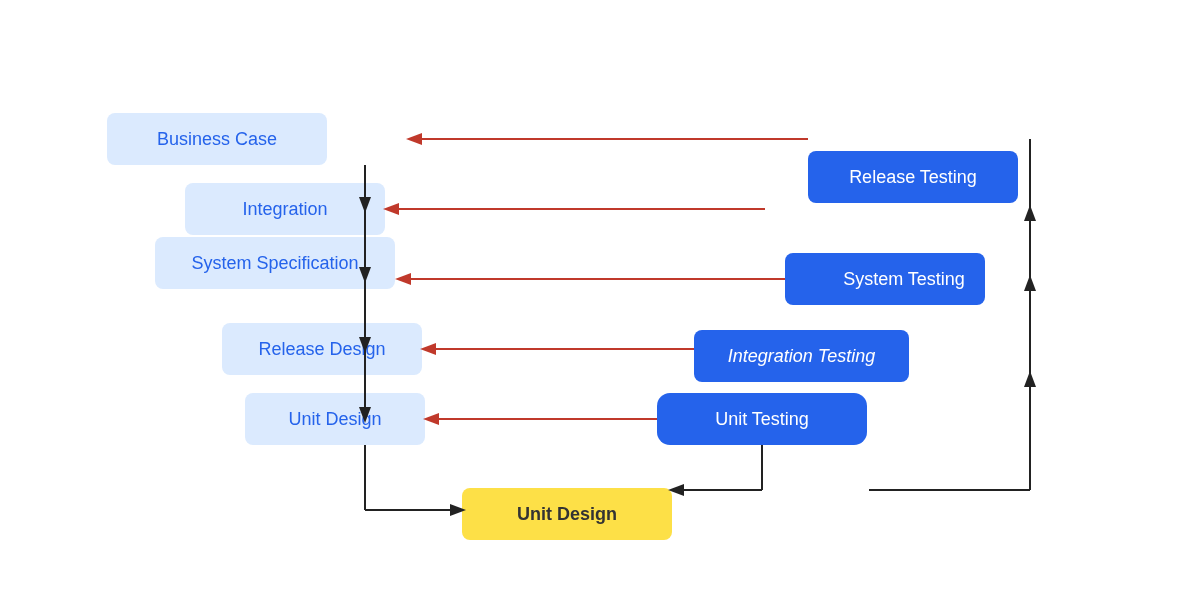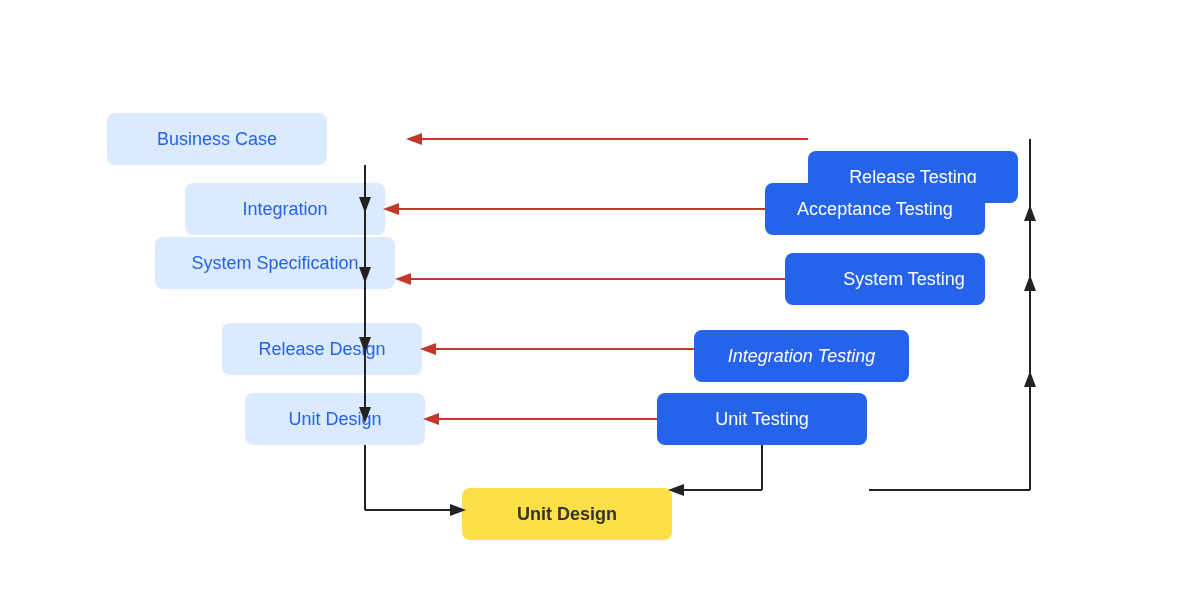--- a/index.html
+++ b/index.html
@@ -75,30 +75,27 @@
   <div class="box box-left" style="left:245px; top:393px; width:180px;">
     <span>Unit Design</span>
   </div>
   <div class="box box-bottom" style="left:462px; top:488px; width:210px;">
     <span>Unit Design</span>
   </div>
 
   <div class="box box-right" style="left:808px; top:113px; width:210px;margin-top:38px;">
     <span>Release Testing</span>
   </div>
-  <div class="box box-right" style="left:765px; top:183px; width:220px;">
-    <span>Acceptance Testing</span>
-  </div>
   <div class="box box-right" style="left:785px; top:253px; width:200px;padding-left:38px;">
     <span>System Testing</span>
   </div>
   <div class="box box-right" style="left:694px; top:330px; width:215px;font-style:italic;">
     <span>Integration Testing</span>
   </div>
-  <div class="box box-right" style="left:657px; top:393px; width:210px;">
+  <div class="box box-right" style="left:657px; top:393px; width:210px;border-radius:13px;">
     <span>Unit Testing</span>
   </div>
 
   <svg class="arrows">
     <defs>
 
       <marker id="arrowBlack" markerWidth="8" markerHeight="8" refX="6" refY="3" orient="auto">
         <path d="M0,0 L0,6 L8,3 z" fill="#222"></path>
       </marker>
 

